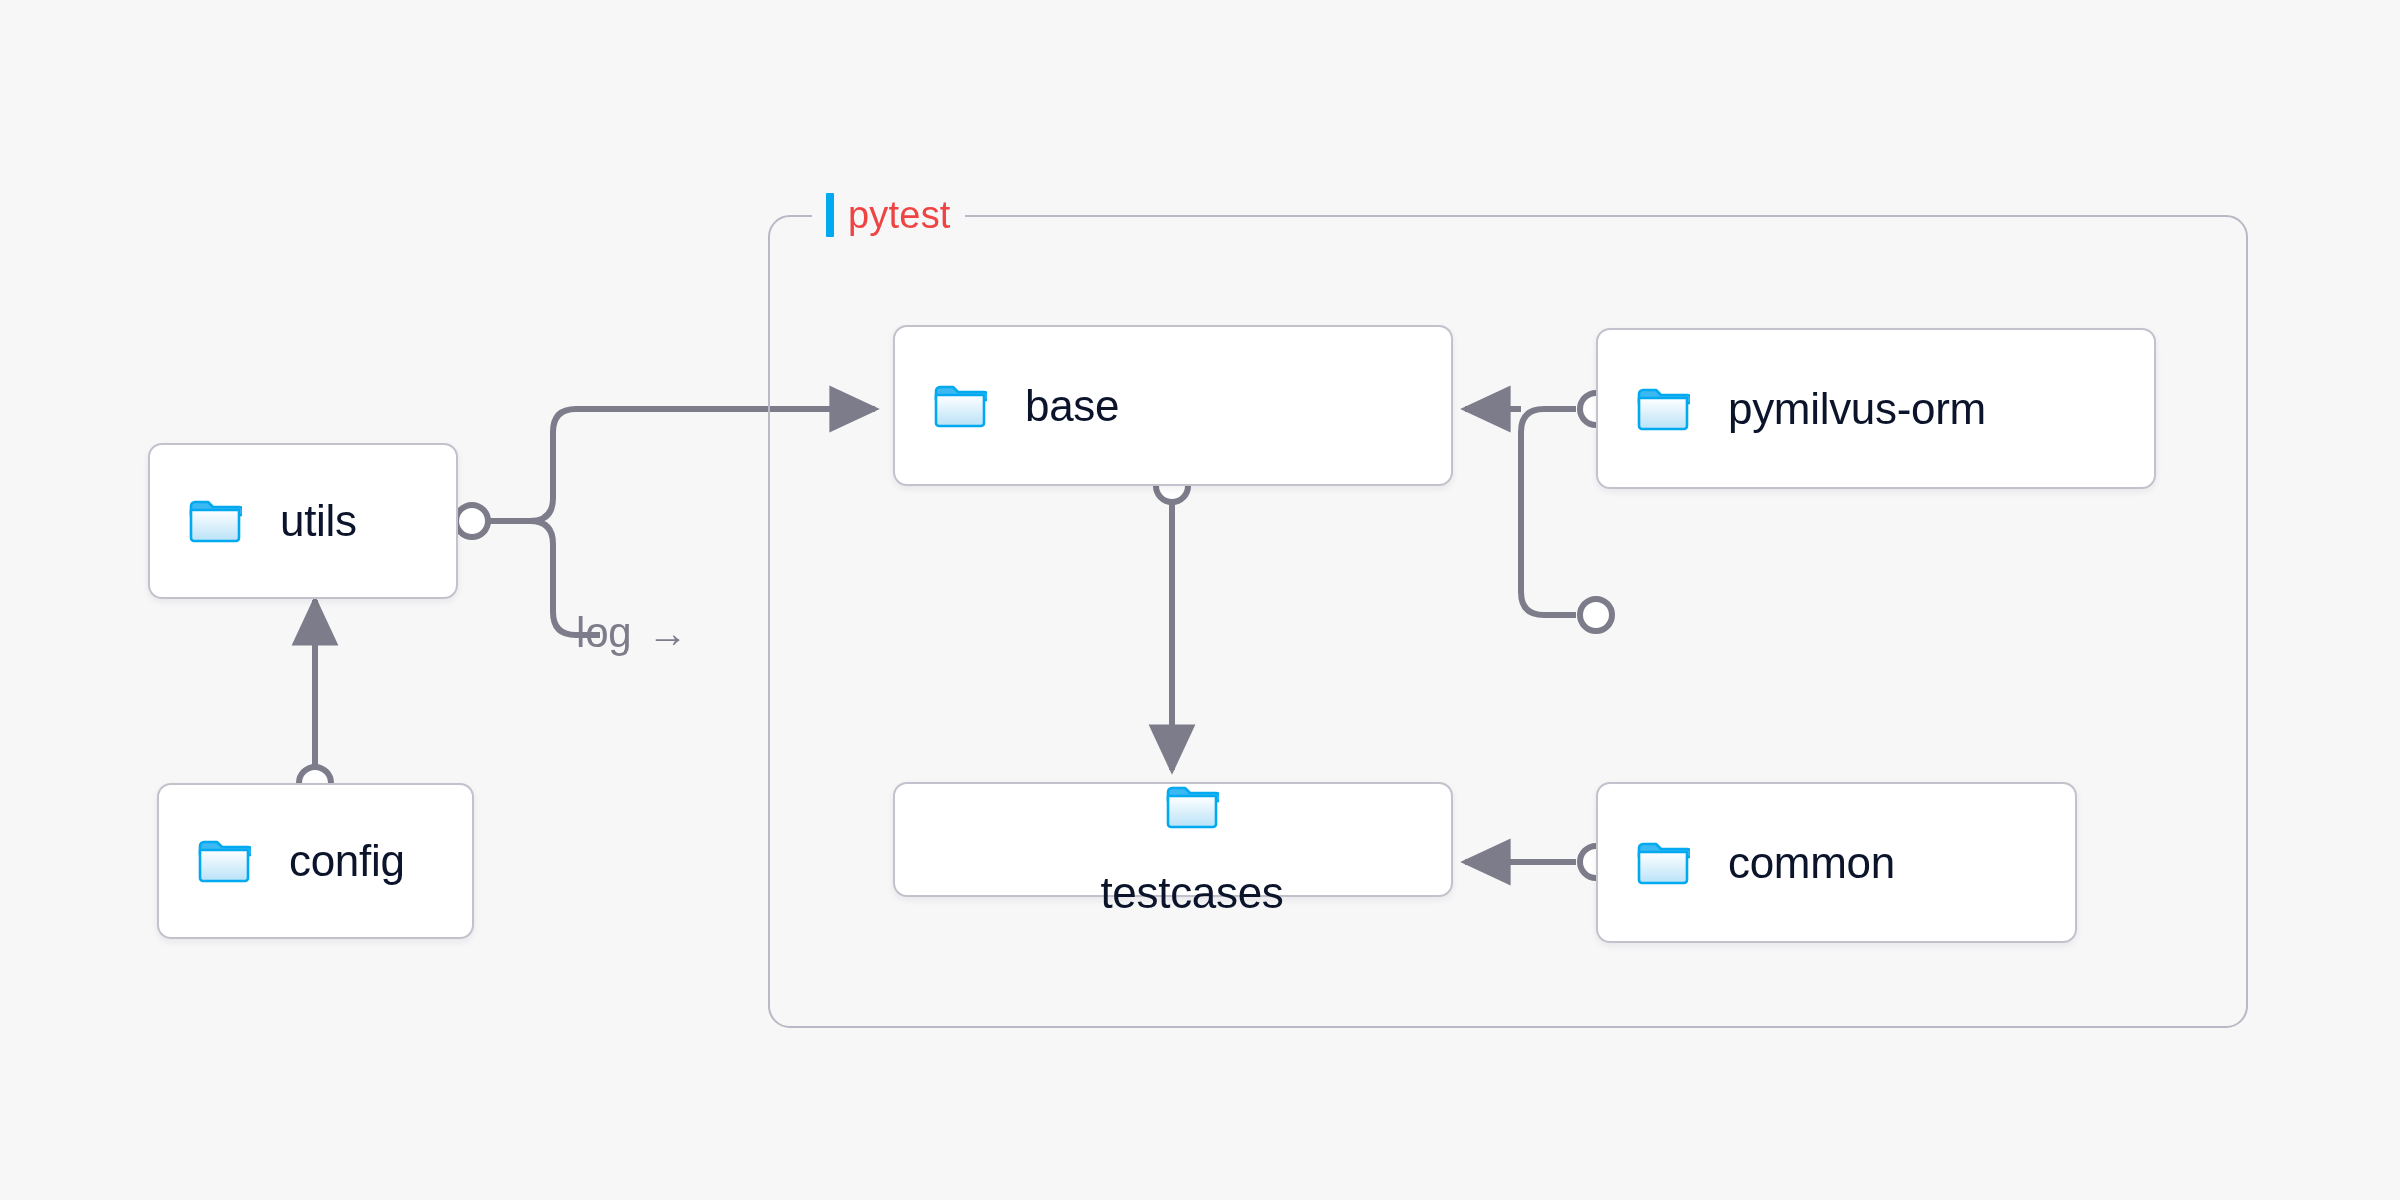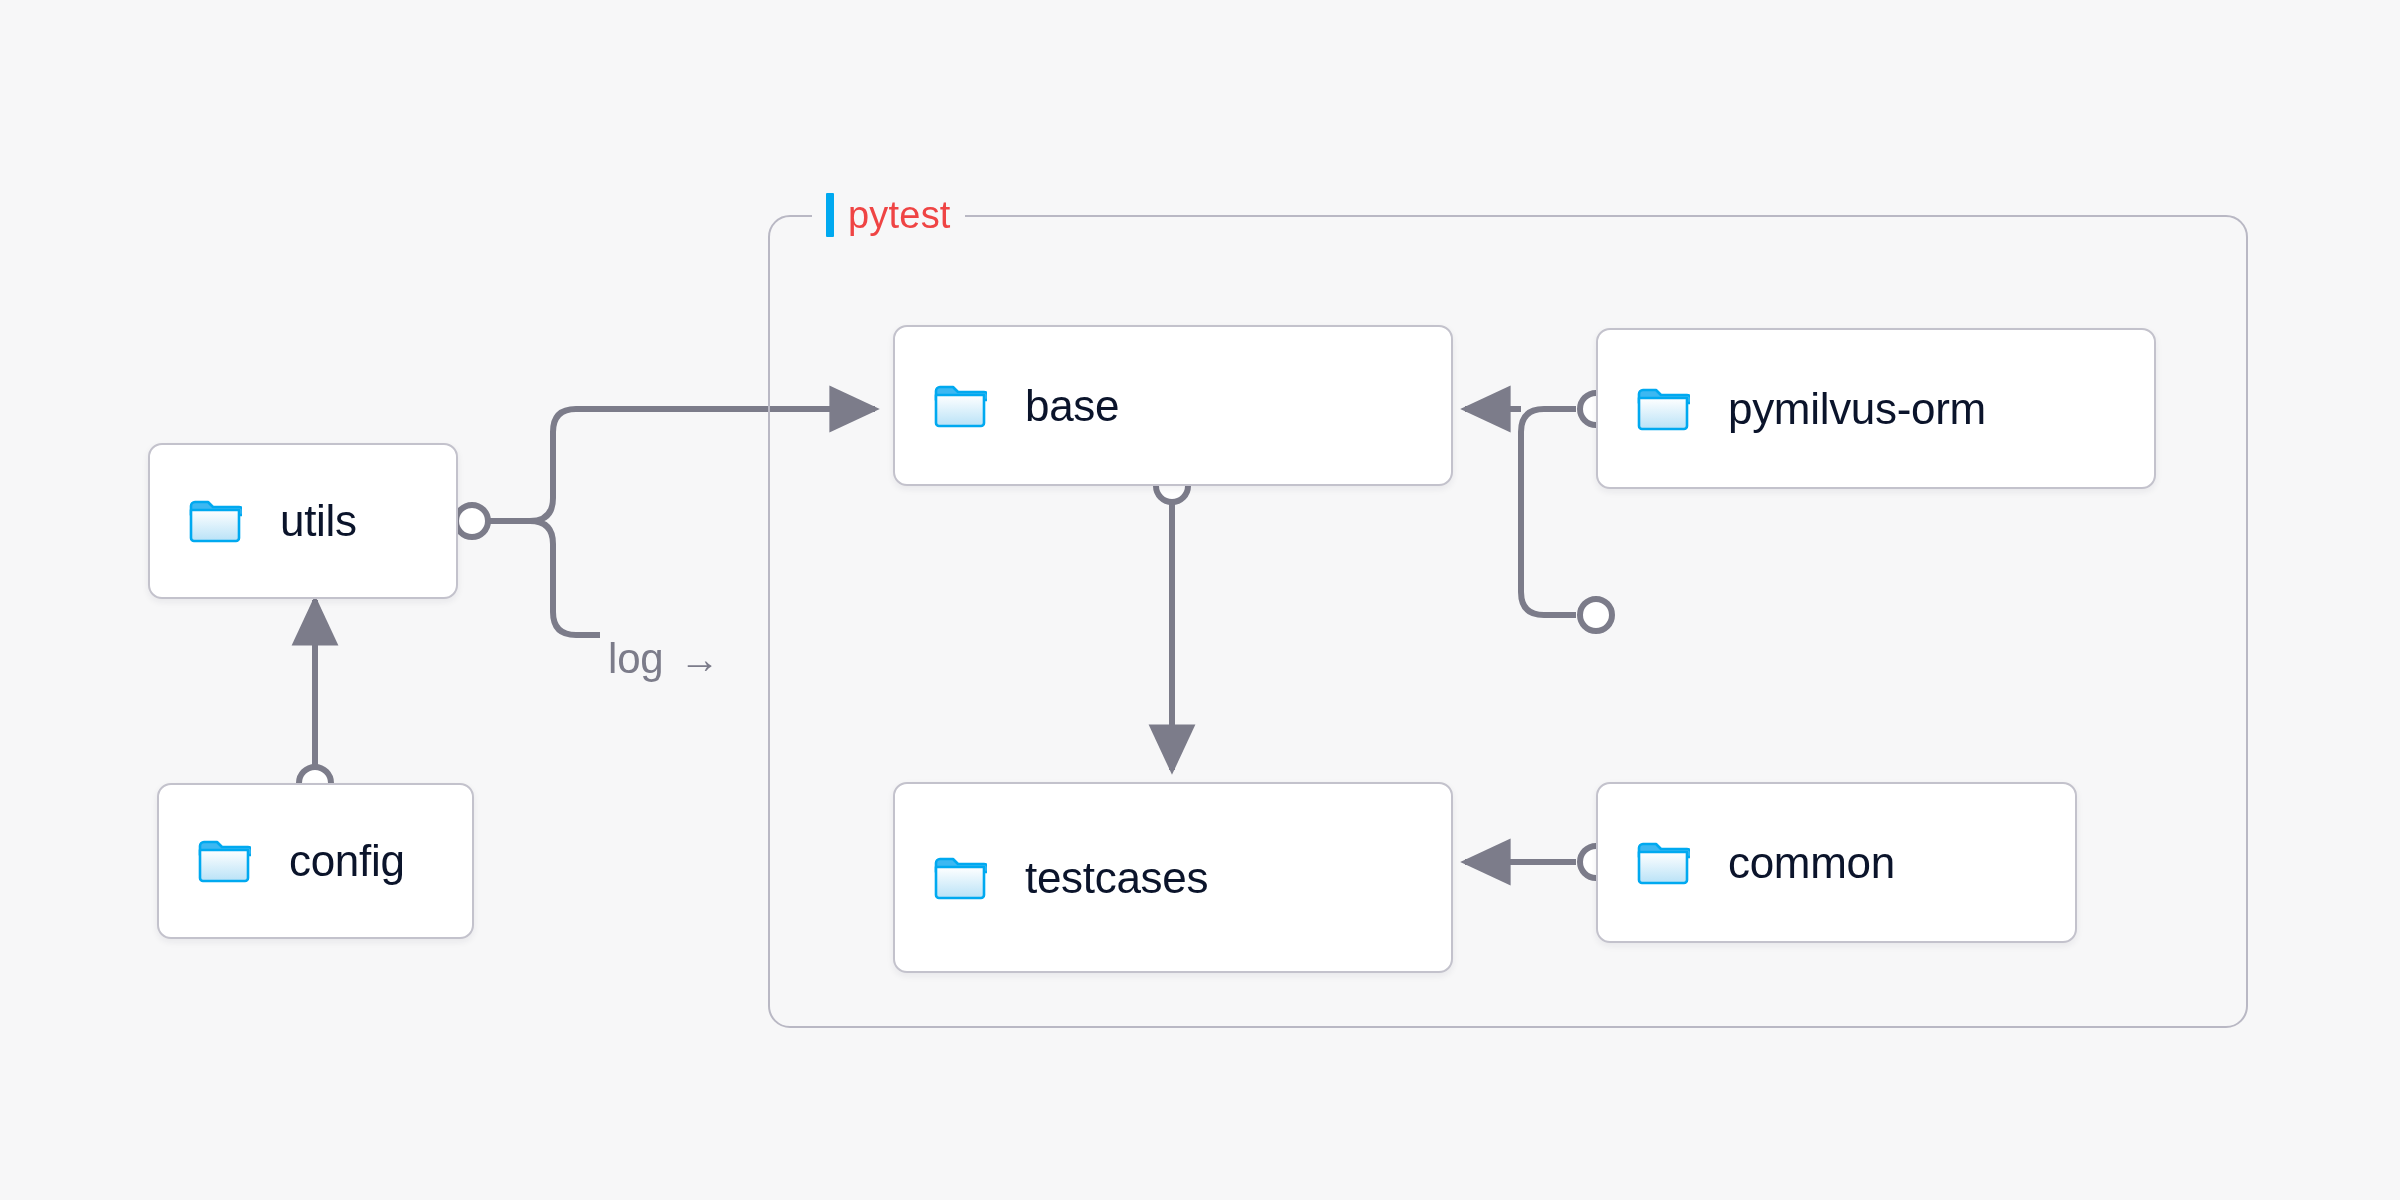--- a/index.html
+++ b/index.html
@@ -166,21 +166,21 @@
   </div>
 
   <div class="node" style="left:893px; top:325px; width:560px; height:161px;">
     <svg class="folder-icon" viewBox="0 0 54 46">
       <path d="M3 8 a4 4 0 0 1 4-4 h13 l5 5 h26 a4 4 0 0 1 4 4 v4 H3 z" fill="#3cb8f2" stroke="#00a9f0" stroke-width="2.6" stroke-linejoin="round"></path>
       <path d="M3 12 h48 v28 a3 3 0 0 1-3 3 H6 a3 3 0 0 1-3-3 z" fill="url(#folderFill)" stroke="#00a9f0" stroke-width="2.6" stroke-linejoin="round"></path>
     </svg>
     <span class="node-label">base</span>
   </div>
 
-  <div class="node" style="left:893px; top:782px; width:560px; height:191px;">
+  <div class="node" style="left:893px; top:782px; width:560px; height:115px;flex-direction:column;">
     <svg class="folder-icon" viewBox="0 0 54 46">
       <path d="M3 8 a4 4 0 0 1 4-4 h13 l5 5 h26 a4 4 0 0 1 4 4 v4 H3 z" fill="#3cb8f2" stroke="#00a9f0" stroke-width="2.6" stroke-linejoin="round"></path>
       <path d="M3 12 h48 v28 a3 3 0 0 1-3 3 H6 a3 3 0 0 1-3-3 z" fill="url(#folderFill)" stroke="#00a9f0" stroke-width="2.6" stroke-linejoin="round"></path>
     </svg>
     <span class="node-label">testcases</span>
   </div>
 
   <div class="node" style="left:1596px; top:328px; width:560px; height:161px;text-align:center;">
     <svg class="folder-icon" viewBox="0 0 54 46">
       <path d="M3 8 a4 4 0 0 1 4-4 h13 l5 5 h26 a4 4 0 0 1 4 4 v4 H3 z" fill="#3cb8f2" stroke="#00a9f0" stroke-width="2.6" stroke-linejoin="round"></path>
@@ -191,18 +191,18 @@
 
 
   <div class="node" style="left:1596px; top:782px; width:481px; height:161px;">
     <svg class="folder-icon" viewBox="0 0 54 46">
       <path d="M3 8 a4 4 0 0 1 4-4 h13 l5 5 h26 a4 4 0 0 1 4 4 v4 H3 z" fill="#3cb8f2" stroke="#00a9f0" stroke-width="2.6" stroke-linejoin="round"></path>
       <path d="M3 12 h48 v28 a3 3 0 0 1-3 3 H6 a3 3 0 0 1-3-3 z" fill="url(#folderFill)" stroke="#00a9f0" stroke-width="2.6" stroke-linejoin="round"></path>
     </svg>
     <span class="node-label">common</span>
   </div>
 
-  <div class="edge-label" style="left:608px; top:609px;margin-top:26px;">
+  <div class="edge-label" style="left:576px; top:609px;">
     <span>log</span>
     <span class="edge-label-arrow">→</span>
   </div>
 
 </div>
 
 </body></html>

